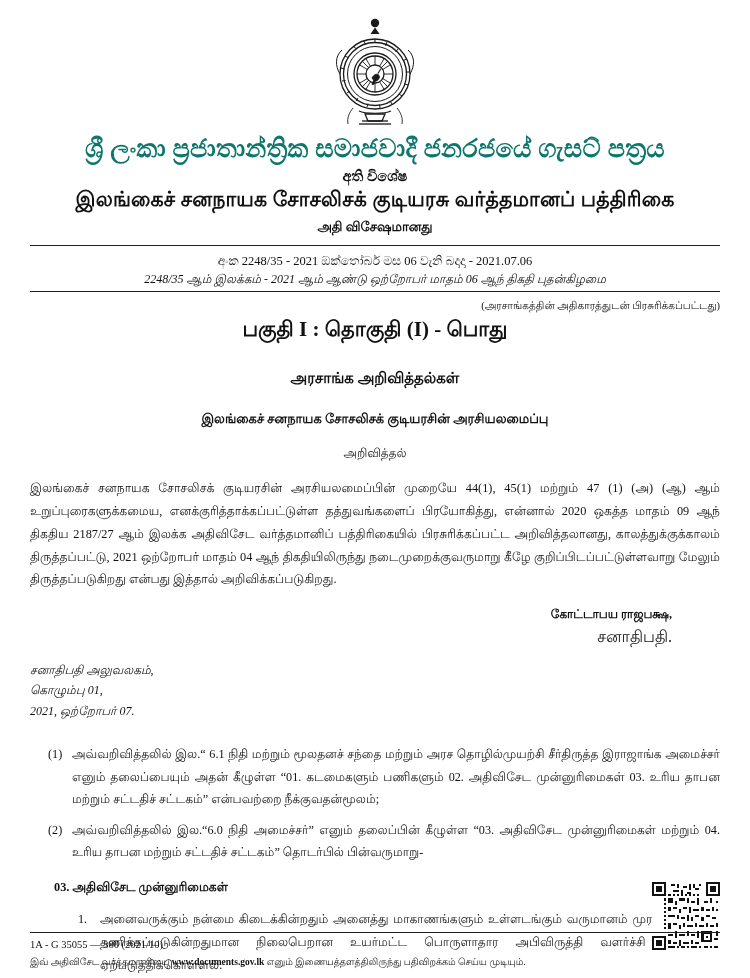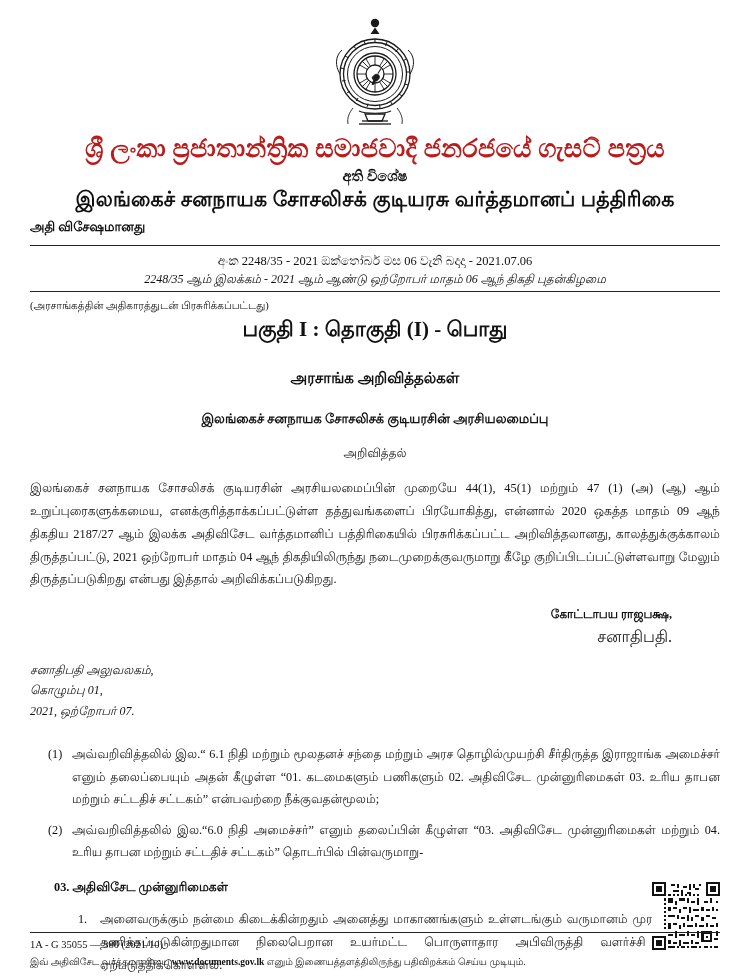--- a/index.html
+++ b/index.html
@@ -30,38 +30,39 @@
     margin-top: 4px;
     margin-bottom: 2px;
   }
 
   
   .title-si {
     text-align: center;
     font-size: 25.5px;
     letter-spacing: 0.3px;
     font-weight: bold;
-    color: #b91c1c;
+    color: #0f766e;
     line-height: 1.2;
     margin-top: 2px;
   }
   .ati-wisesa {
     text-align: center;
     font-size: 14.5px;
     font-weight: bold;
     margin-top: 3px;
   }
   .title-ta {
     text-align: center;
     font-size: 20.5px;
     font-weight: bold;
     margin-top: 3px;
     letter-spacing: 0.2px;
   }
   .ati-wisesa-ta {
+    text-align: center;
     font-size: 13px;
     font-weight: bold;
     margin-top: 5px;
   }
 
   .rule {
     border: 0;
     border-top: 1px solid #222;
     margin: 9px 0 0 0;
   }
@@ -74,21 +75,21 @@
     font-size: 12.5px;
     margin-top: 6px;
     line-height: 1.5;
   }
   .numbers .ta {
     font-style: italic;
     font-size: 12px;
   }
 
   .authority {
-    text-align: left;
+    text-align: right;
     font-size: 10.5px;
     margin-top: 8px;
     margin-bottom: 4px;
   }
 
   .part-line {
     text-align: center;
     font-size: 21px;
     font-weight: bold;
   }

